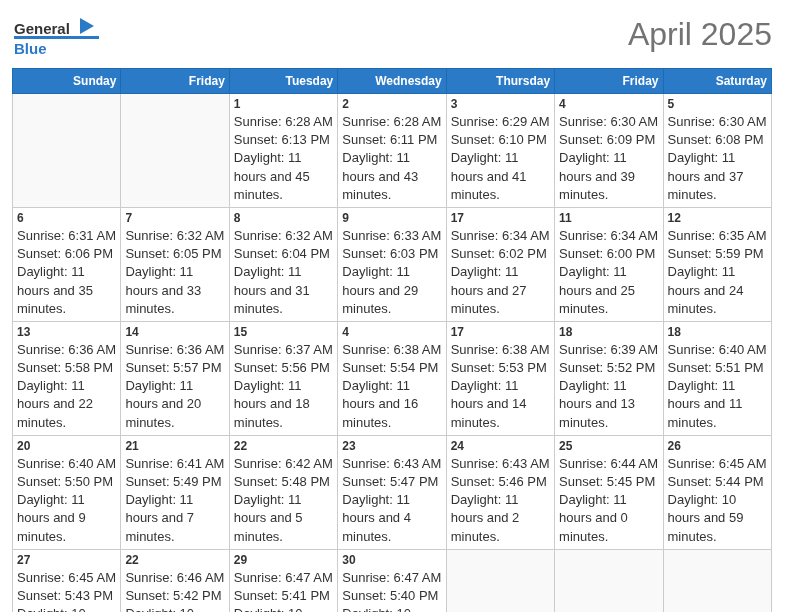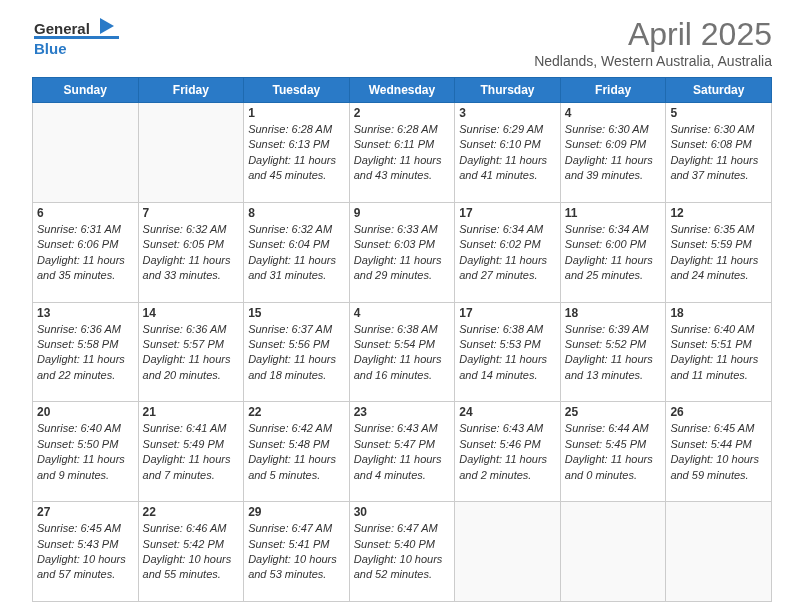--- a/index.html
+++ b/index.html
@@ -6,21 +6,21 @@
     body {
       font-family: Arial, sans-serif;
       background: #fff;
       width: 792px;
       height: 612px;
       overflow: hidden;
     }
     .page {
       width: 792px;
       height: 612px;
-      padding: 16px 20px 10px 32px;
+      padding: 16px 20px 10px 12px;
       display: flex;
       flex-direction: column;
     }
     .header {
       display: flex;
       justify-content: space-between;
       align-items: flex-start;
       margin-bottom: 8px;
     }
     .logo {
@@ -47,45 +47,44 @@
       width: 100%;
       table-layout: fixed;
     }
     .calendar th {
       background: #2a7ac7;
       color: #fff;
       font-size: 12px;
       font-weight: bold;
       padding: 5px 4px;
       border: 1px solid #1e6ab0;
-      text-align: center;
+      text-align: right;
     }
     .calendar td {
       border: 1px solid #ccc;
       vertical-align: top;
       padding: 3px 4px;
       font-size: 9.5px;
       color: #333;
       height: 80px;
     }
     .calendar td.empty {
       background: #f9f9f9;
     }
     .day-num {
       font-size: 12px;
       font-weight: bold;
       color: #333;
       display: block;
       margin-bottom: 2px;
     }
     .day-info {
-      font-size: 11px;
+      font-size: 13px;
       color: #333;
       line-height: 1.4;
-      font-style: italic;
     }
   </style>
 </head>
 <body>
 
 <div class="page">
   <div class="header">
 
     <div class="logo">
       <svg width="90" height="44" viewBox="0 0 90 44">
@@ -94,21 +93,20 @@
 
         <polygon points="68,2 82,10 68,18" fill="#2a7ac7"></polygon>
 
         <rect x="2" y="20" width="85" height="3" fill="#2a7ac7"></rect>
 
         <text x="2" y="38" font-family="Arial" font-size="15" font-weight="bold" fill="#2a7ac7">Blue</text>
       </svg>
     </div>
     <div class="header-right">
       <div class="month-title">April 2025</div>
-      <div class="location">Nedlands, Western Australia, Australia</div>
     </div>
   </div>
 
   <table class="calendar">
     <thead>
       <tr>
 
       <th>Sunday</th>
           <th>Friday</th>
           <th>Tuesday</th>

